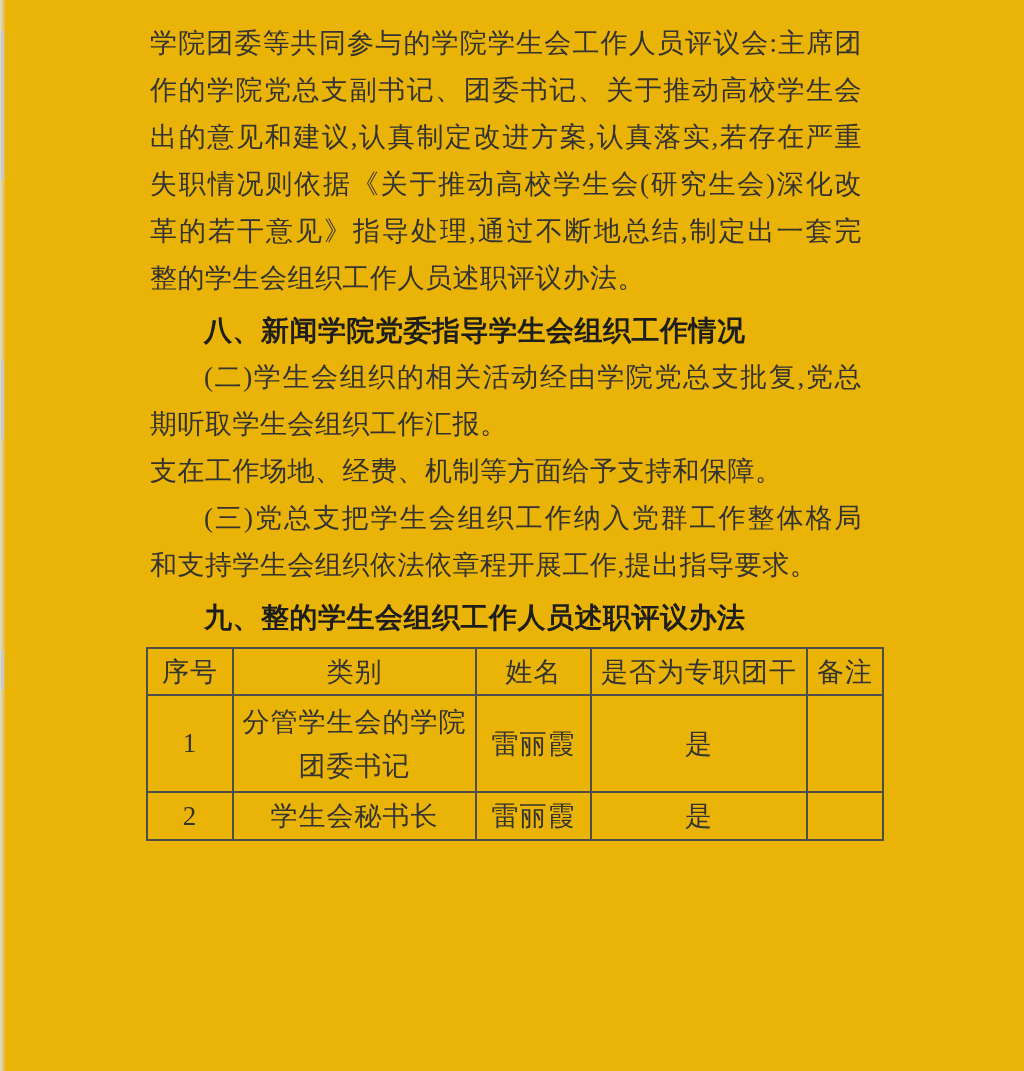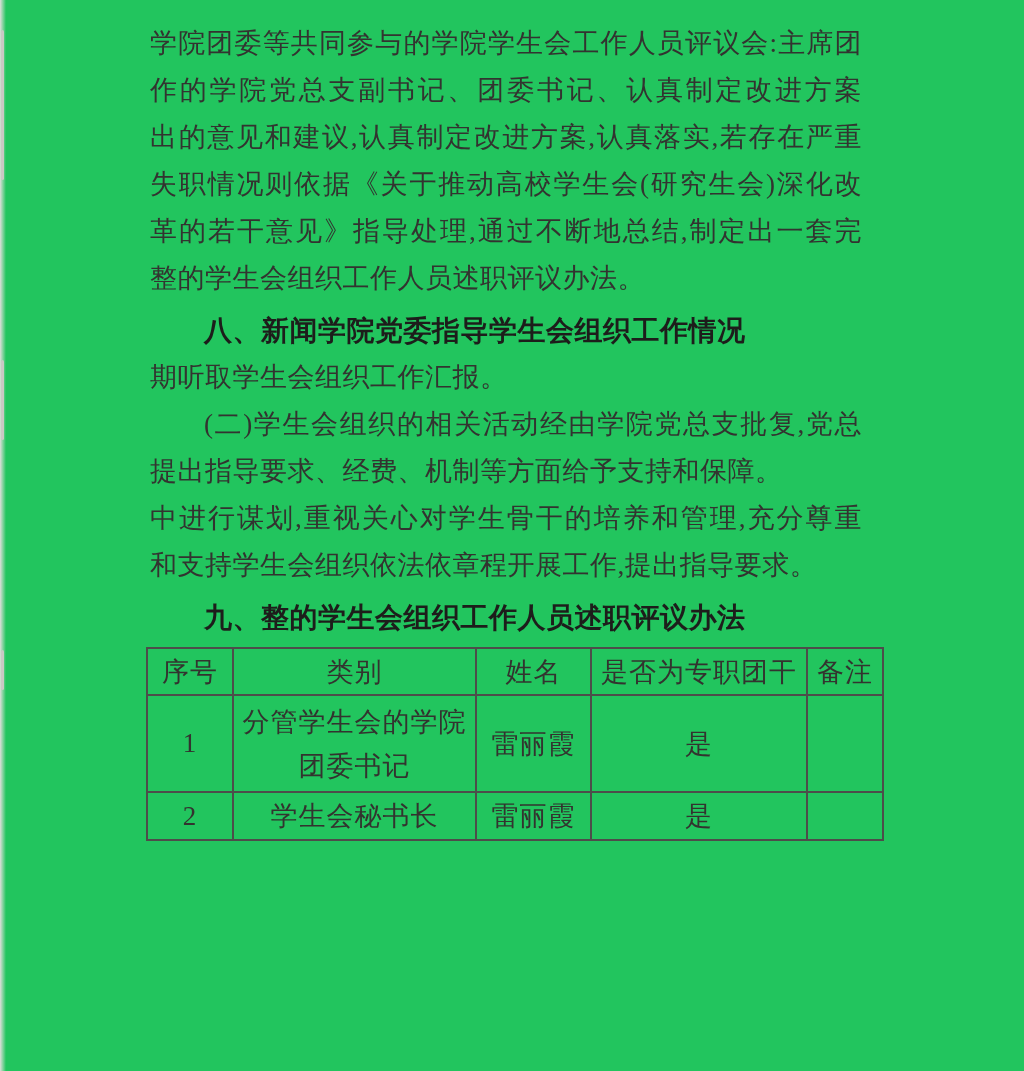--- a/index.html
+++ b/index.html
@@ -4,21 +4,21 @@
 <style>
   html, body {
     margin: 0;
     padding: 0;
     background: #e8e8e6;
   }
   .page {
     position: relative;
     width: 1024px;
     height: 1071px;
-    background: #22c55e;
+    background: #eab308;
     overflow: hidden;
     font-family: "Liberation Serif", "DejaVu Serif", serif;
     color: #2e2e2e;
   }
   
   .edge-artifact {
     position: absolute;
     left: 0;
     top: 0;
     width: 6px;
@@ -112,32 +112,32 @@
 <div class="page">
 
   <div class="edge-artifact"></div>
   <div class="edge-mark" style="top:30px;height:150px;"></div>
   <div class="edge-mark" style="top:360px;height:80px;"></div>
   <div class="edge-mark" style="top:650px;height:40px;"></div>
 
   <div class="content">
 
     <div class="line cont">学院团委等共同参与的学院学生会工作人员评议会:主席团</div>
-    <div class="line cont">作的学院党总支副书记、团委书记、认真制定改进方案</div>
+    <div class="line cont">作的学院党总支副书记、团委书记、关于推动高校学生会</div>
     <div class="line cont">出的意见和建议,认真制定改进方案,认真落实,若存在严重</div>
     <div class="line cont">失职情况则依据《关于推动高校学生会(研究生会)深化改</div>
     <div class="line cont">革的若干意见》指导处理,通过不断地总结,制定出一套完</div>
     <div class="line end">整的学生会组织工作人员述职评议办法。</div>
 
     <div class="line head">八、新闻学院党委指导学生会组织工作情况</div>
 
+    <div class="line cont indent">(二)学生会组织的相关活动经由学院党总支批复,党总</div>
     <div class="line end">期听取学生会组织工作汇报。</div>
-    <div class="line cont indent">(二)学生会组织的相关活动经由学院党总支批复,党总</div>
-    <div class="line end">提出指导要求、经费、机制等方面给予支持和保障。</div>
-    <div class="line cont">中进行谋划,重视关心对学生骨干的培养和管理,充分尊重</div>
+    <div class="line end">支在工作场地、经费、机制等方面给予支持和保障。</div>
+    <div class="line cont indent">(三)党总支把学生会组织工作纳入党群工作整体格局</div>
     <div class="line end">和支持学生会组织依法依章程开展工作,提出指导要求。</div>
 
     <div class="line head">九、整的学生会组织工作人员述职评议办法</div>
 
     <table class="doc-table">
       <colgroup>
         <col class="col-seq">
         <col class="col-cat">
         <col class="col-name">
         <col class="col-full">

